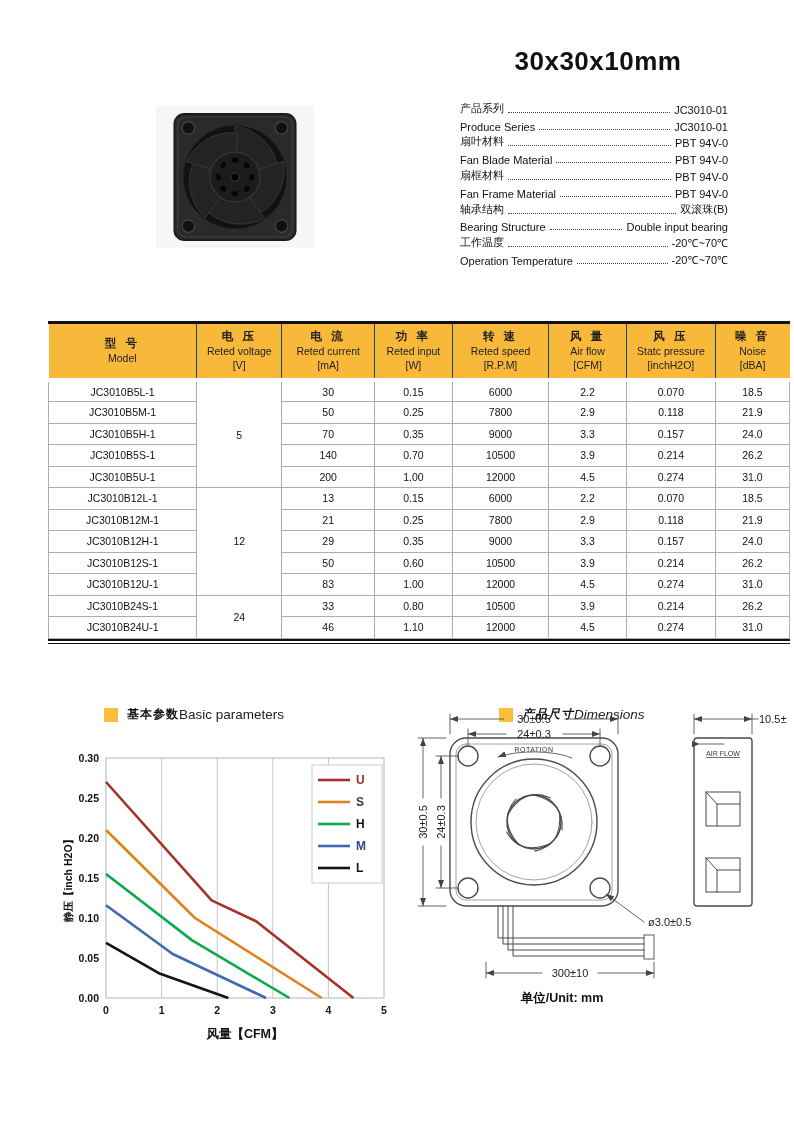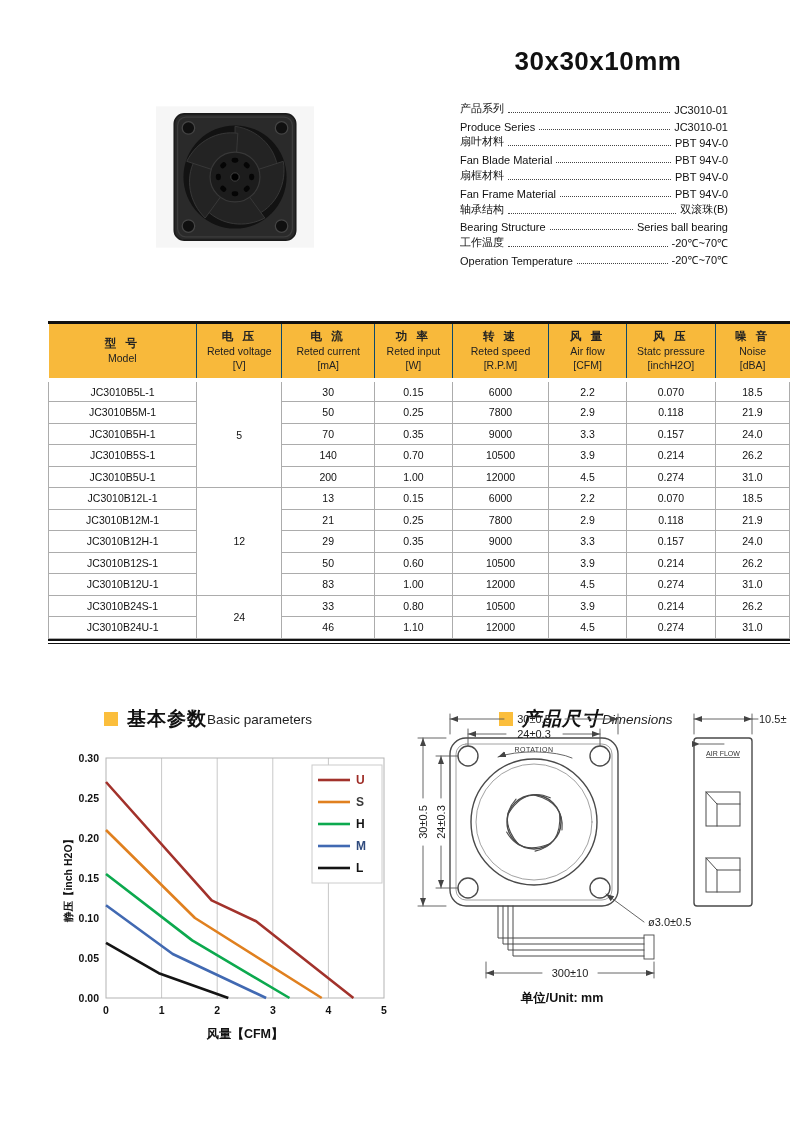--- a/index.html
+++ b/index.html
@@ -43,21 +43,21 @@
     height:21.5px; padding:0; color:#111; background:#fff;
   }
   .table-bottomline { height:2.5px; background:#111; }
   .table-bottomline2 { height:1px; background:#111; margin-top:2px; }
 
   
   .section-hdr { position:absolute; top:706px; display:flex; align-items:center; }
   .section-hdr.left { left:104px; }
   .section-hdr.right { left:499px;font-style:italic; }
   .sq { width:14px; height:14px; background:#FBBE3C; display:inline-block; }
-  .sec-zh { font-size:19px; font-weight:bold; margin-left:9px; color:#111; letter-spacing:1px; }
+  .sec-zh { font-size:12px; font-weight:bold; margin-left:9px; color:#111; letter-spacing:1px; }
   .sec-en { font-size:13.5px; color:#222; }
 
   
   .chart-wrap { position:absolute; left:60px; top:745px; width:345px; height:305px; }
   .dims-wrap  { position:absolute; left:402px; top:700px; width:385px; height:310px; }
   .chart-wrap svg, .dims-wrap svg { width:100%; height:100%; display:block; }
   text { font-family:"Liberation Sans", sans-serif; }
 </style>
 </head>
 <body>
@@ -130,21 +130,21 @@
       <span class="spec-value">PBT  94V-0</span>
     </div>
     <div class="spec-row">
       <span class="spec-label">轴承结构</span>
       <span class="spec-fill"></span>
       <span class="spec-value">双滚珠(B)</span>
     </div>
     <div class="spec-row">
       <span class="spec-label">Bearing Structure</span>
       <span class="spec-fill"></span>
-      <span class="spec-value">Series ball bearing</span>
+      <span class="spec-value">Double input bearing</span>
     </div>
     <div class="spec-row">
       <span class="spec-label">工作温度</span>
       <span class="spec-fill"></span>
       <span class="spec-value">-20℃~70℃</span>
     </div>
     <div class="spec-row">
       <span class="spec-label">Operation Temperature</span>
       <span class="spec-fill"></span>
       <span class="spec-value">-20℃~70℃</span>

